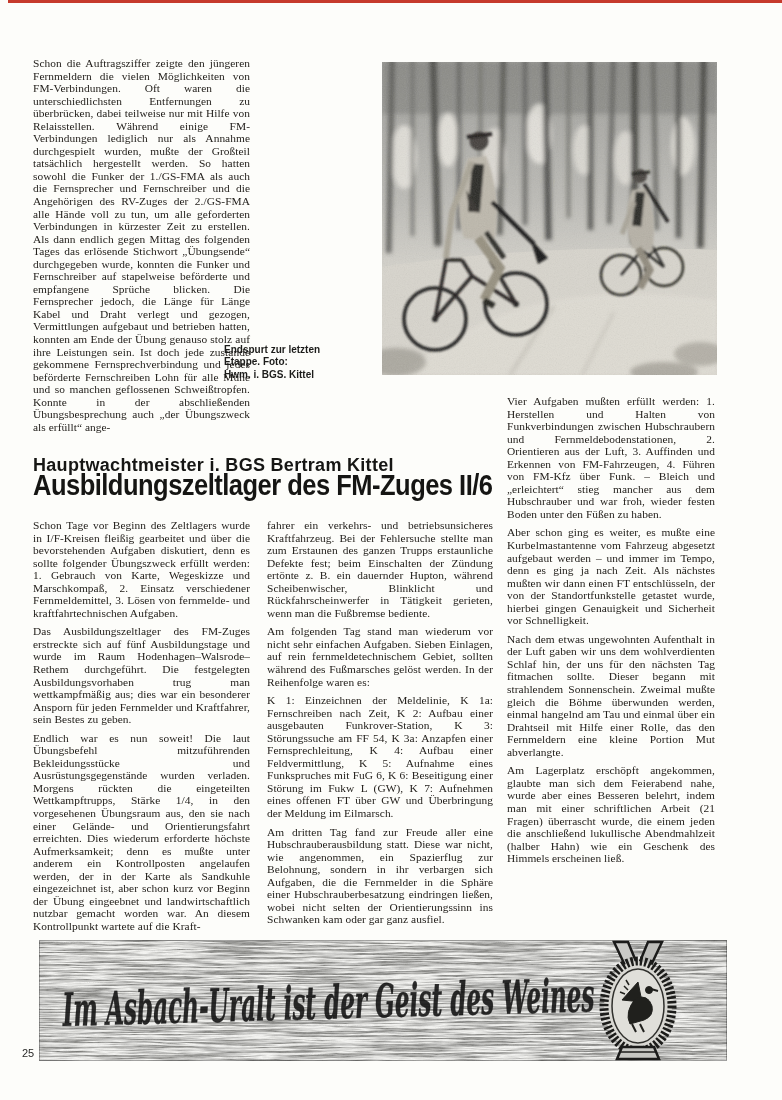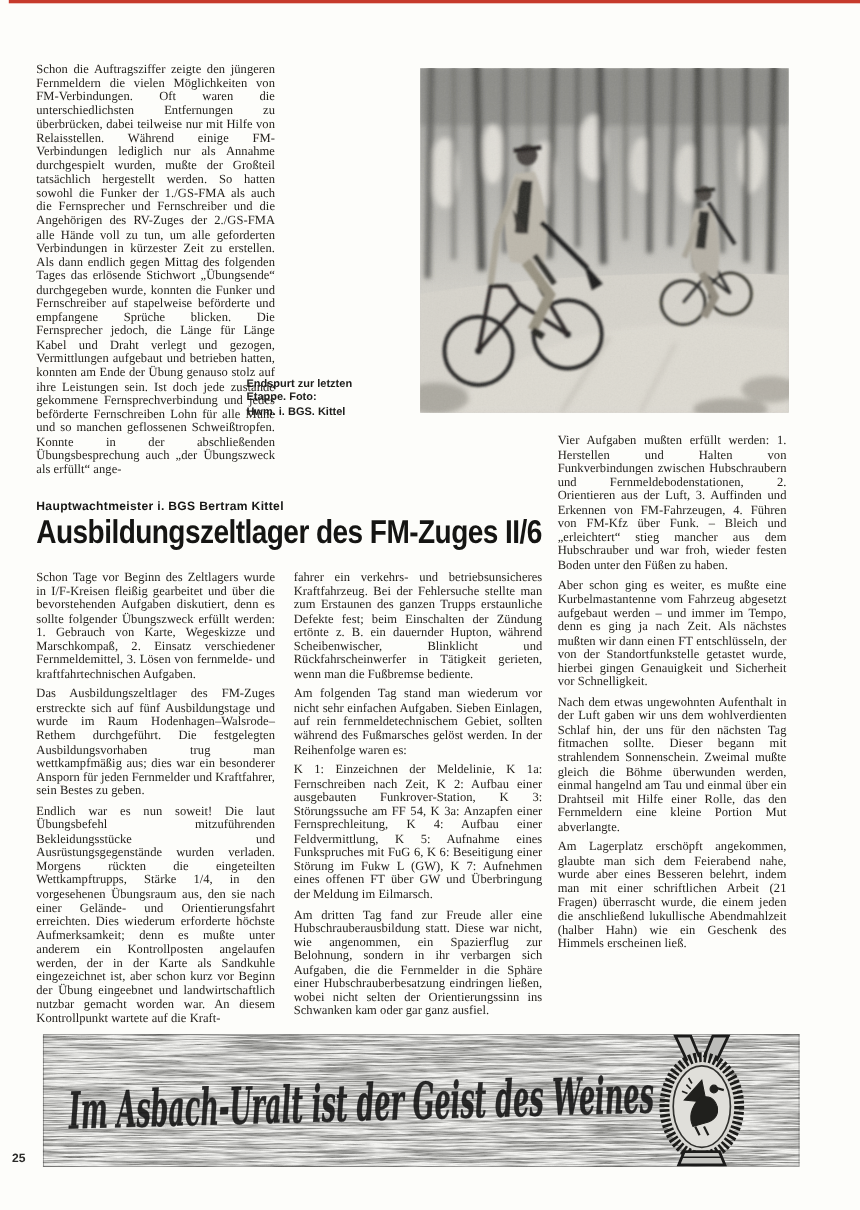--- a/index.html
+++ b/index.html
@@ -24,39 +24,39 @@
     position:absolute;left:224px;top:344px;width:142px;
     font-family:"Liberation Sans",sans-serif;font-weight:bold;
     font-size:10px;line-height:12.4px;text-align:left;color:#1c1c1a;
     white-space:pre-line;
   }
   .col2-frag{position:absolute;left:267px;top:382px;width:226px;}
   .col3{position:absolute;left:507px;top:395px;width:208px;}
   .kicker{
     position:absolute;left:33px;top:455px;
     font-family:"Liberation Sans",sans-serif;font-weight:bold;
-    font-size:11px;letter-spacing:0.3px;color:#161614;
+    font-size:18px;letter-spacing:0.3px;color:#161614;
   }
   .headline{
     position:absolute;left:33px;top:468px;margin:0;
     font-family:"Liberation Sans",sans-serif;font-weight:bold;
     font-size:30px;letter-spacing:-0.6px;color:#151513;white-space:nowrap;
     transform:scaleX(0.85);transform-origin:left center;
   }
   .colA{position:absolute;left:33px;top:519px;width:217px;}
   .colB{position:absolute;left:267px;top:519px;width:226px;}
   .banner{position:absolute;left:39px;top:940px;width:688px;height:121px;}
   .banner svg{display:block;}
   .blackletter{
     font-family:"DejaVu Serif",serif;font-style:italic;font-weight:bold;
     fill:#141414;fill-opacity:0.9;stroke:#000;stroke-width:0.7;stroke-opacity:0.55;
   }
   .pageno{
-    position:absolute;left:11px;top:1047px;
-    font-family:"Liberation Sans",sans-serif;font-weight:bold;
+    position:absolute;left:22px;top:1047px;
+    font-family:"Liberation Sans",sans-serif;font-weight:normal;
     font-size:11px;color:#2a2a28;
   }
 </style>
 </head>
 <body>
 
 <div class="page">
 
   <div class="top-rule" style="background: rgb(198, 58, 44);"></div>
 

